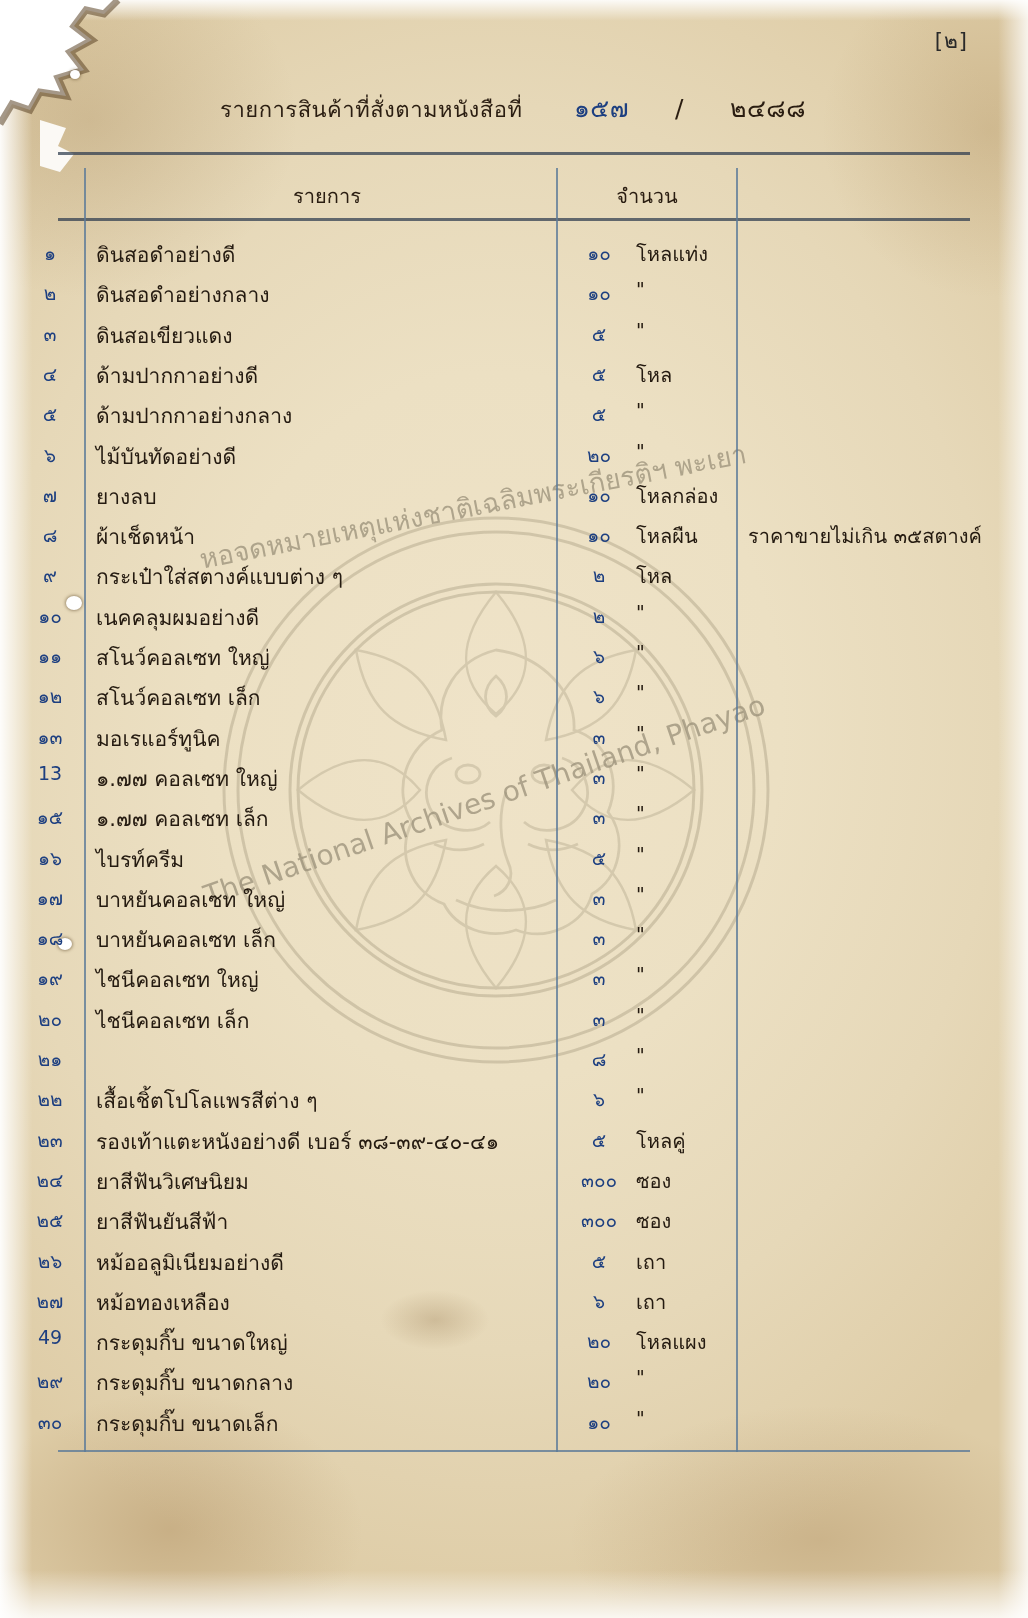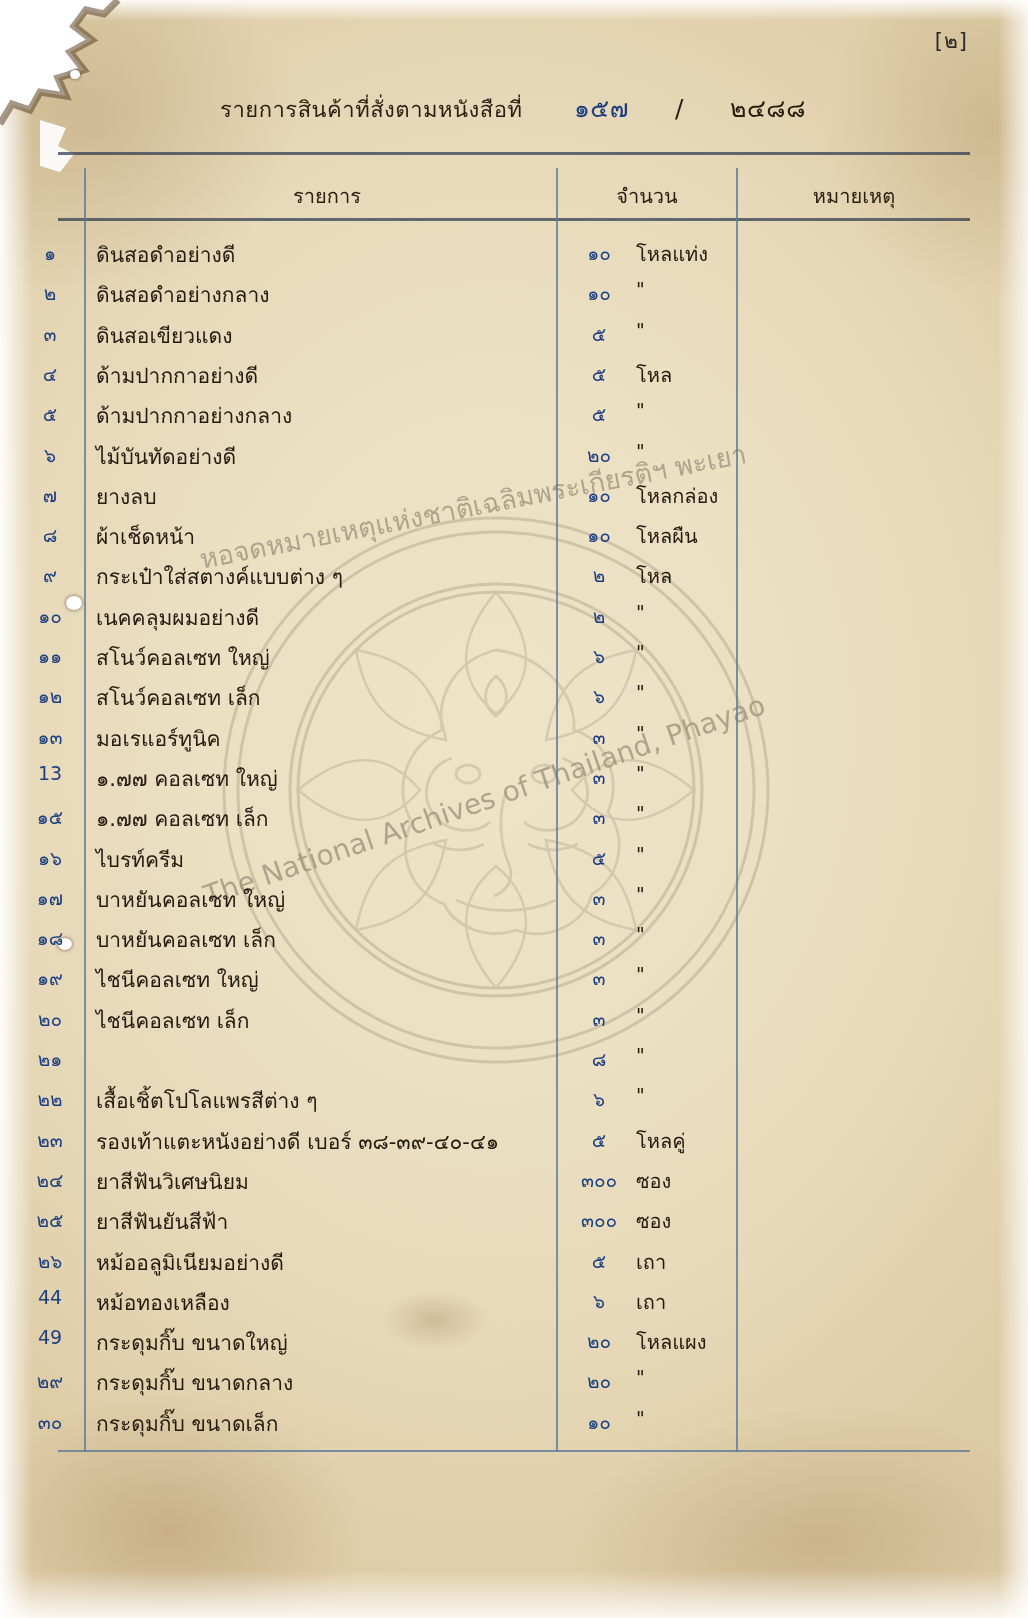--- a/index.html
+++ b/index.html
@@ -229,21 +229,20 @@
     <div class="rule" style="left:58px; top:152px; width:912px; height:3px;"></div>
     <div class="rule" style="left:58px; top:218px; width:912px; height:3px;"></div>
     <div class="rule blue" style="left:58px; top:1450px; width:912px; height:2px;"></div>
 
     <div class="rule blue" style="left:84px; top:168px; width:2px; height:1284px;"></div>
     <div class="rule blue" style="left:556px; top:168px; width:2px; height:1284px;"></div>
     <div class="rule blue" style="left:736px; top:168px; width:2px; height:1284px;"></div>
 
     <div class="col-head thai" style="left:86px; top:180px; width:482px;">รายการ</div>
     <div class="col-head thai" style="left:558px; top:180px; width:178px;">จำนวน</div>
-    <div class="col-head thai" style="left:738px; top:180px; width:232px;">หมายเหตุ</div>
 
     <div id="rows-container">
         <div class="row" style="top: 238px;">
           <div class="cell-no thai">๑</div>
           <div class="cell-item thai">ดินสอดำอย่างดี</div>
           <div class="cell-qty thai">๑๐</div>
           <div class="cell-unit thai">โหลแท่ง</div>
         </div>
         <div class="row" style="top: 278.3px;">
           <div class="cell-no thai">๒</div>
@@ -279,20 +278,21 @@
           <div class="cell-no thai">๗</div>
           <div class="cell-item thai">ยางลบ</div>
           <div class="cell-qty thai">๑๐</div>
           <div class="cell-unit thai">โหลกล่อง</div>
         </div>
         <div class="row" style="top: 520.1px;">
           <div class="cell-no thai">๘</div>
           <div class="cell-item thai">ผ้าเช็ดหน้า</div>
           <div class="cell-qty thai">๑๐</div>
           <div class="cell-unit thai">โหลผืน</div>
+          <div class="cell-note thai">ราคาขายไม่เกิน ๓๕สตางค์</div>
         </div>
         <div class="row" style="top: 560.4px;">
           <div class="cell-no thai">๙</div>
           <div class="cell-item thai">กระเป๋าใส่สตางค์แบบต่าง ๆ</div>
           <div class="cell-qty thai">๒</div>
           <div class="cell-unit thai">โหล</div>
         </div>
         <div class="row" style="top: 600.7px;">
           <div class="cell-no thai">๑๐</div>
           <div class="cell-item thai">เนคคลุมผมอย่างดี</div>
@@ -388,21 +388,21 @@
           <div class="cell-qty thai">๓๐๐</div>
           <div class="cell-unit thai">ซอง</div>
         </div>
         <div class="row" style="top: 1245.5px;">
           <div class="cell-no thai">๒๖</div>
           <div class="cell-item thai">หม้ออลูมิเนียมอย่างดี</div>
           <div class="cell-qty thai">๕</div>
           <div class="cell-unit thai">เถา</div>
         </div>
         <div class="row" style="top: 1285.8px;">
-          <div class="cell-no thai">44</div>
+          <div class="cell-no thai">๒๗</div>
           <div class="cell-item thai">หม้อทองเหลือง</div>
           <div class="cell-qty thai">๖</div>
           <div class="cell-unit thai">เถา</div>
         </div>
         <div class="row" style="top: 1326.1px;">
           <div class="cell-no thai">49</div>
           <div class="cell-item thai">กระดุมกิ๊บ ขนาดใหญ่</div>
           <div class="cell-qty thai">๒๐</div>
           <div class="cell-unit thai">โหลแผง</div>
         </div>

